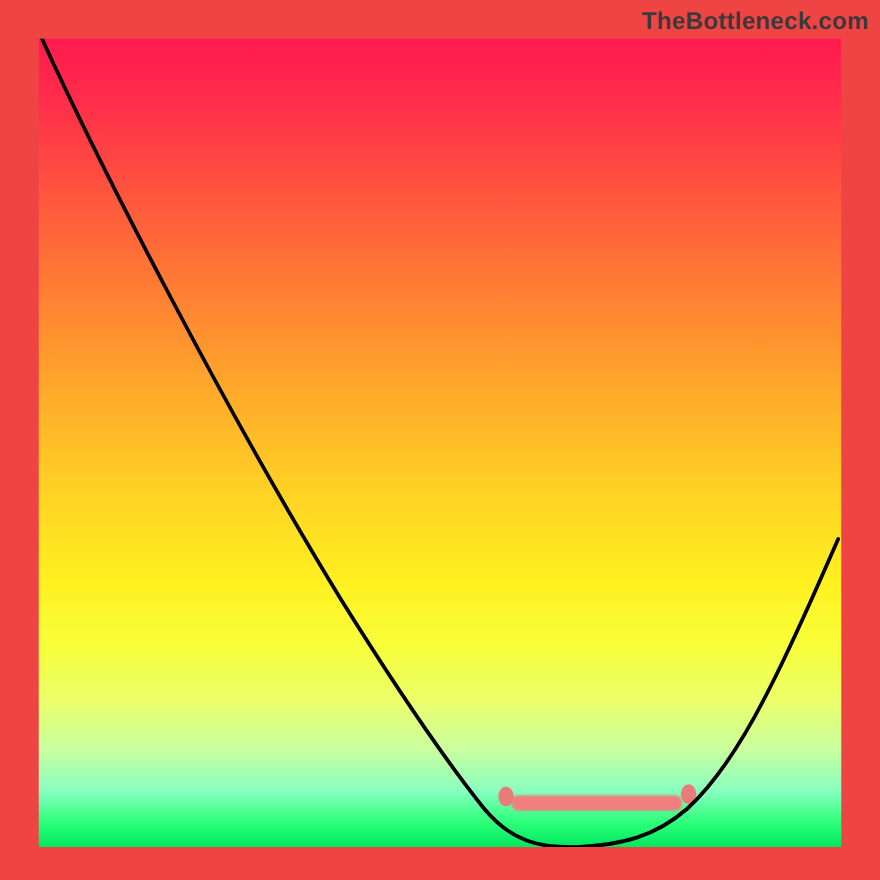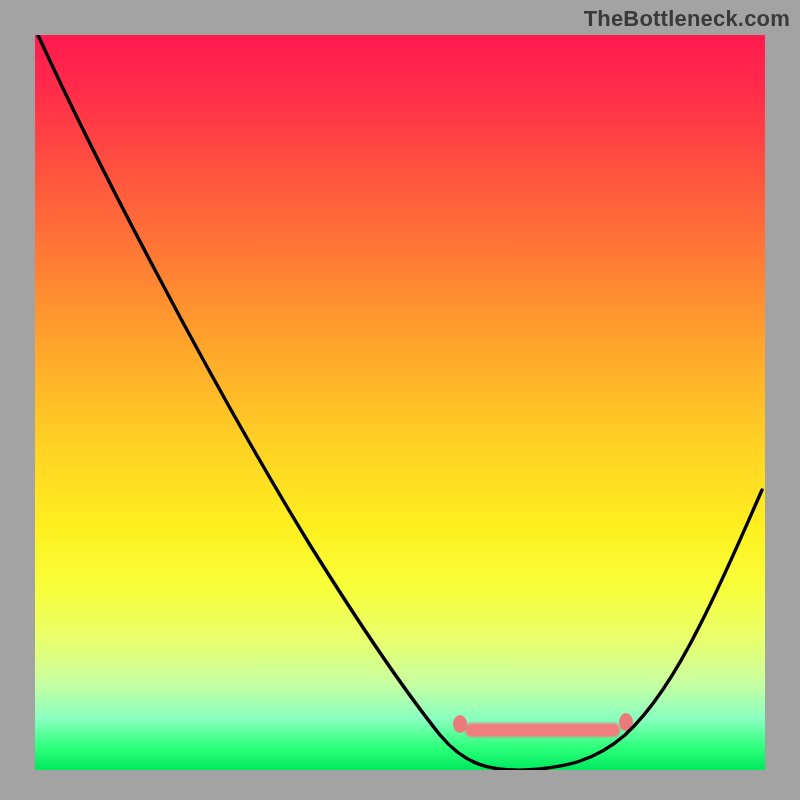--- a/index.html
+++ b/index.html
@@ -8,21 +8,21 @@
     width: 800px;
     height: 800px;
     background: #000;
     overflow: hidden;
     font-family: Arial, Helvetica, sans-serif;
   }
   .frame {
     position: relative;
     width: 800px;
     height: 800px;
-    background: #a3a3a3;
+    background: #ef4444;
   }
   .watermark {
     position: absolute;
     top: 6px;
     right: 10px;
     color: #3a3a3a;
     font-size: 22px;
     font-weight: 600;
     letter-spacing: 0.2px;
     user-select: none;

